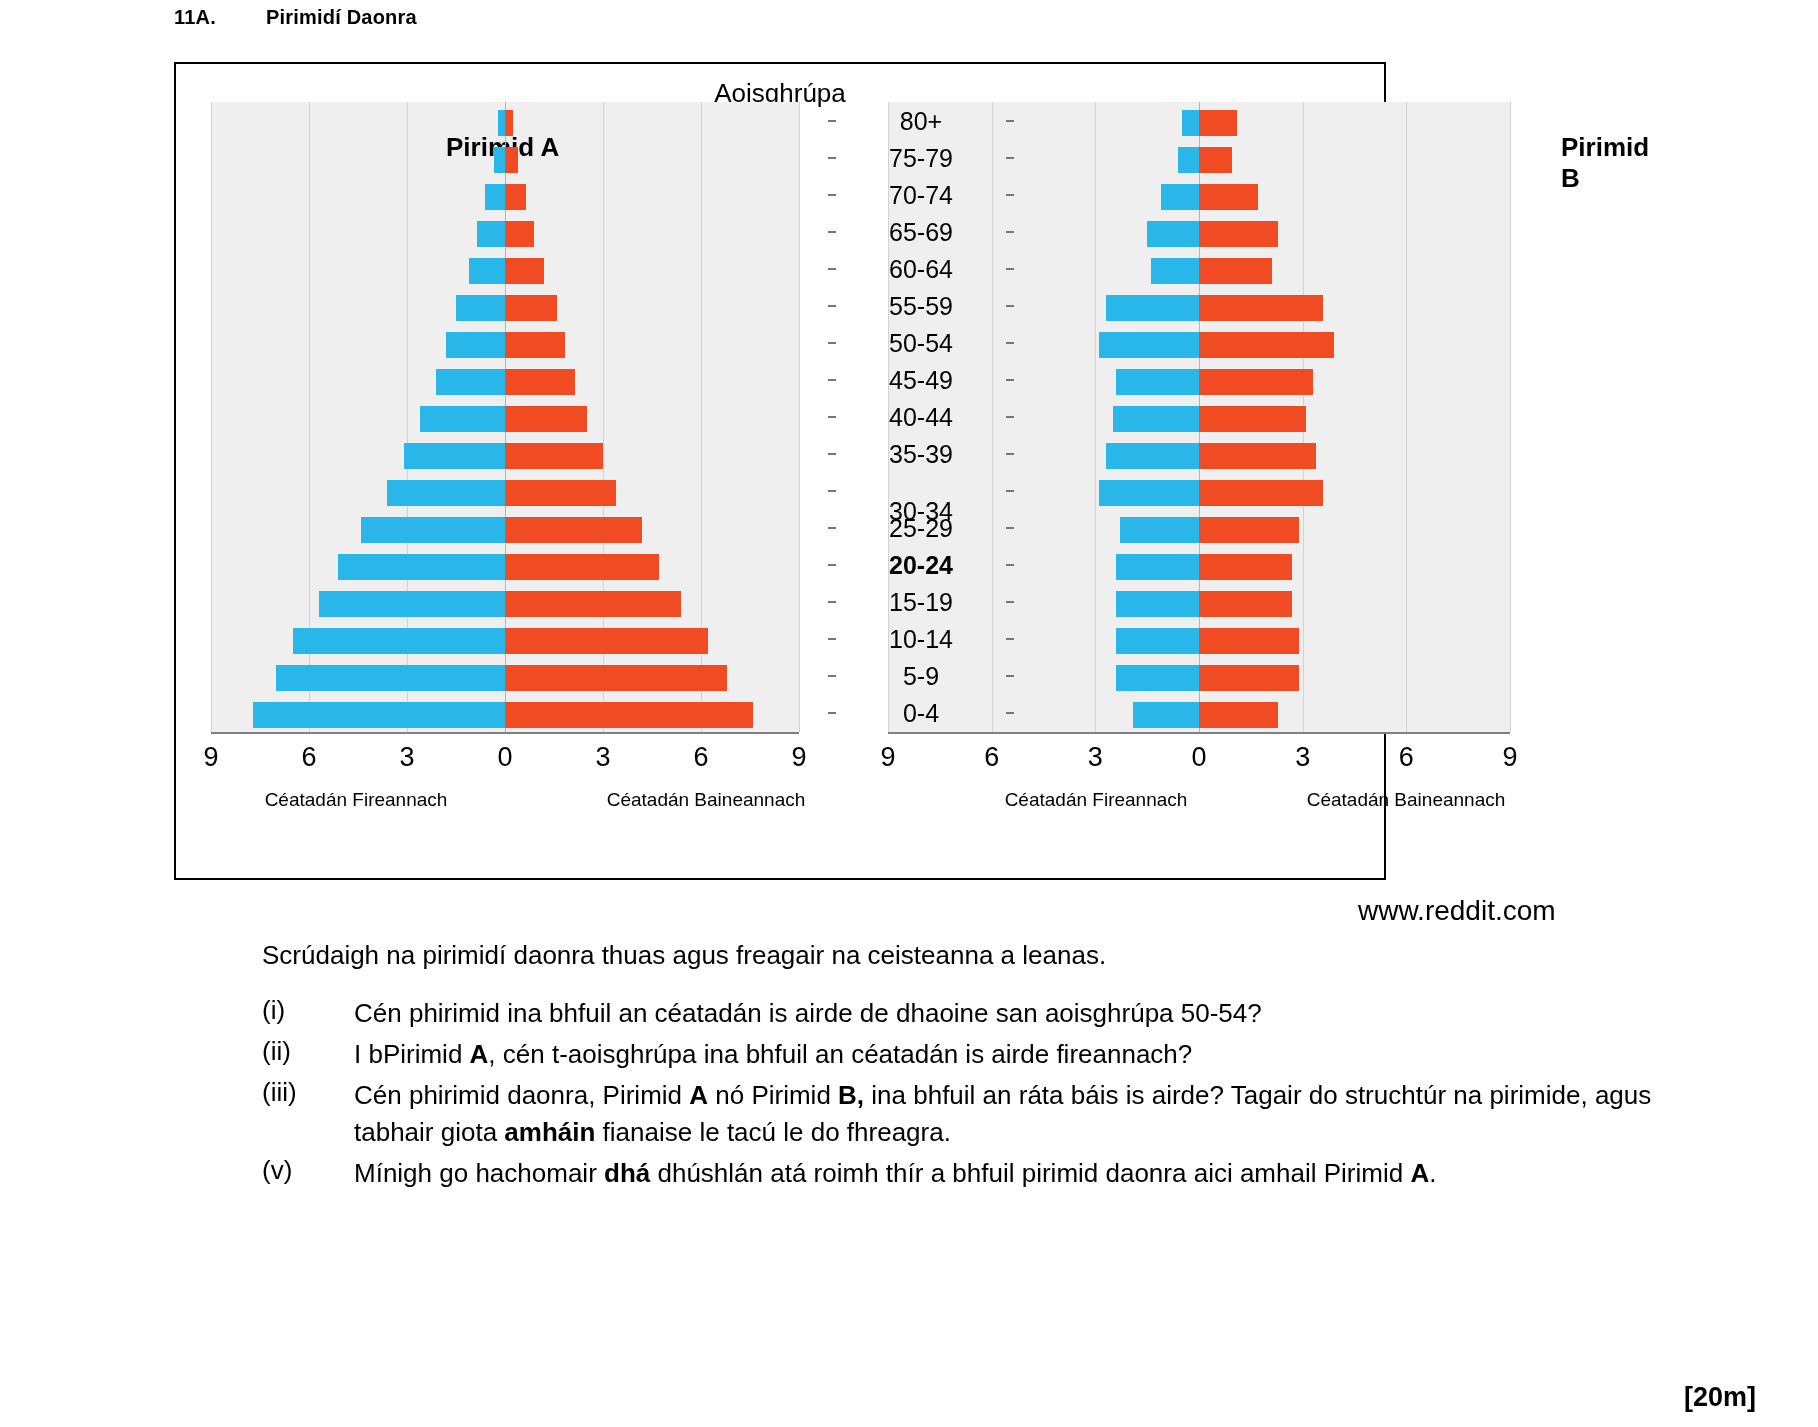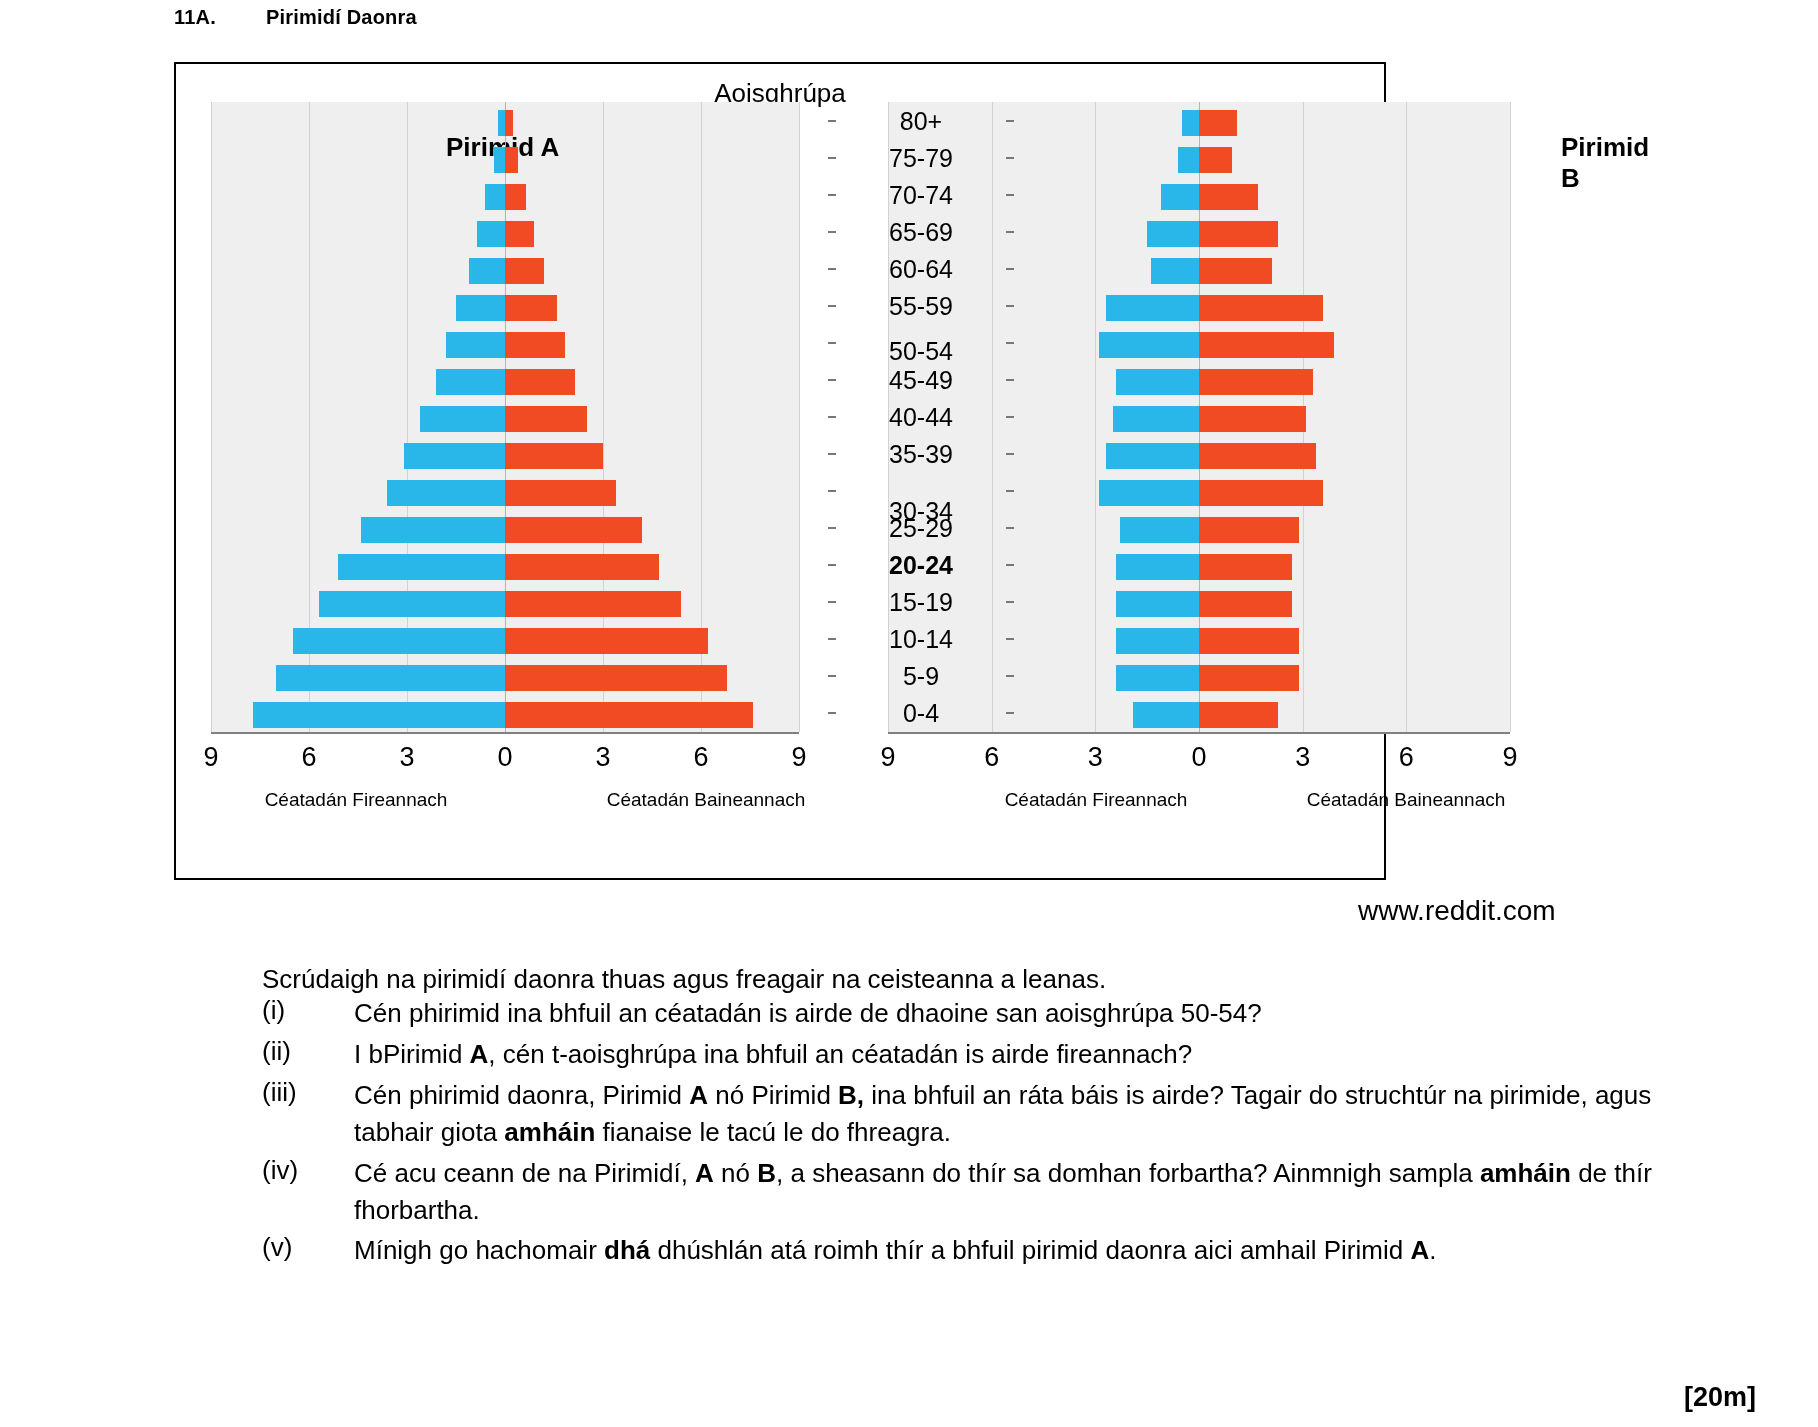--- a/index.html
+++ b/index.html
@@ -135,21 +135,20 @@
     top: 895px;
     font-size: 28px;
   }
 
   
   .intro {
     position: absolute;
     left: 262px;
     top: 940px;
     font-size: 26px;
-    margin-top: 24px;
   }
   .qlist {
     position: absolute;
     left: 262px;
     top: 995px;
     width: 1400px;
     font-size: 26px;
   }
   .qrow {
     display: flex;
@@ -284,21 +283,21 @@
       <div class="agetick" style="left: 170px; top: 92px;"></div>
       <div class="agelabel" style="top: 113px;">65-69</div>
       <div class="agetick" style="left: -8px; top: 129px;"></div>
       <div class="agetick" style="left: 170px; top: 129px;"></div>
       <div class="agelabel" style="top: 150px;">60-64</div>
       <div class="agetick" style="left: -8px; top: 166px;"></div>
       <div class="agetick" style="left: 170px; top: 166px;"></div>
       <div class="agelabel" style="top: 187px;">55-59</div>
       <div class="agetick" style="left: -8px; top: 203px;"></div>
       <div class="agetick" style="left: 170px; top: 203px;"></div>
-      <div class="agelabel" style="top: 224px; margin-top: 8px;">50-54</div>
+      <div class="agelabel" style="top: 224px;">50-54</div>
       <div class="agetick" style="left: -8px; top: 240px;"></div>
       <div class="agetick" style="left: 170px; top: 240px;"></div>
       <div class="agelabel" style="top: 261px;">45-49</div>
       <div class="agetick" style="left: -8px; top: 277px;"></div>
       <div class="agetick" style="left: 170px; top: 277px;"></div>
       <div class="agelabel" style="top: 298px;">40-44</div>
       <div class="agetick" style="left: -8px; top: 314px;"></div>
       <div class="agetick" style="left: 170px; top: 314px;"></div>
       <div class="agelabel" style="top: 335px;">35-39</div>
       <div class="agetick" style="left: -8px; top: 351px;"></div>
@@ -363,22 +362,18 @@
     </div>
     <div class="qrow">
       <div class="qnum">(ii)</div>
       <div class="qtext">I bPirimid <b>A</b>, cén t-aoisghrúpa ina bhfuil an céatadán is airde fireannach?</div>
     </div>
     <div class="qrow">
       <div class="qnum">(iii)</div>
       <div class="qtext">Cén phirimid daonra, Pirimid <b>A</b> nó Pirimid <b>B,</b> ina bhfuil an ráta báis is airde? Tagair do struchtúr na pirimide, agus tabhair giota <b>amháin</b> fianaise le tacú le do fhreagra.</div>
     </div>
     <div class="qrow">
-      <div class="qnum">(iv)</div>
-      <div class="qtext">Cé acu ceann de na Pirimidí, <b>A</b> nó <b>B</b>, a sheasann do thír sa domhan forbartha? Ainmnigh sampla <b>amháin</b> de thír fhorbartha.</div>
-    </div>
-    <div class="qrow">
       <div class="qnum">(v)</div>
       <div class="qtext">Mínigh go hachomair <b>dhá</b> dhúshlán atá roimh thír a bhfuil pirimid daonra aici amhail Pirimid <b>A</b>.</div>
     </div>
   </div>
 
 <div class="marks">[20m]</div>
 
 </body></html>

